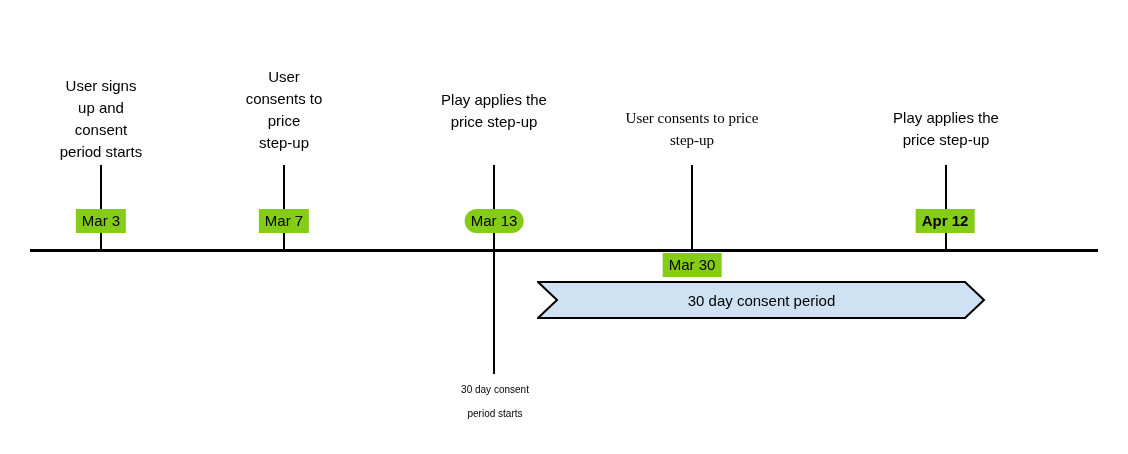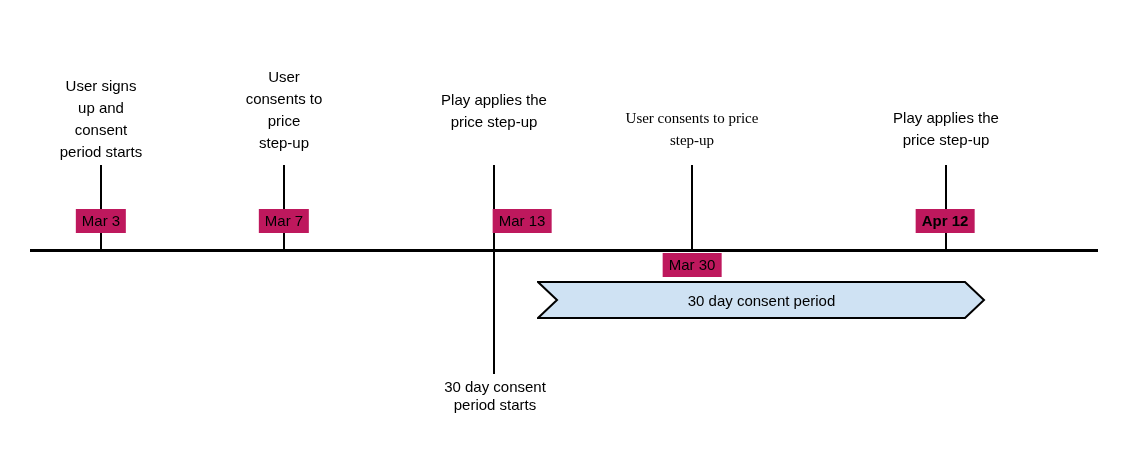--- a/index.html
+++ b/index.html
@@ -28,21 +28,21 @@
     position: absolute;
     font-size: 15px;
     line-height: 22px;
     text-align: center;
     white-space: pre-line;
   }
   .date-badge {
     position: absolute;
     top: 209px;
     transform: translateX(-50%);
-    background: #be185d;
+    background: #84cc16;
     font-size: 15px;
     line-height: 22px;
     padding: 1px 6px;
     white-space: nowrap;
   }
   .banner { position: absolute; }
   .banner svg { display: block; }
   .banner polygon {
     fill: #cfe2f3;
     stroke: #000000;
@@ -60,22 +60,22 @@
   .note-connector {
     position: absolute;
     left: 493px; top: 252px;
     width: 2px; height: 122px;
     background: #000000;
   }
   .note {
     position: absolute;
     left: 395px; top: 378px;
     width: 200px;
-    font-size: 15px;
-    line-height: 18px;
+    font-size: 10px;
+    line-height: 24px;
     text-align: center;
     white-space: pre-line;
   }
 </style>
 </head>
 <body>
 
 <div class="stage">
 
   <div class="evt-label" style="left:36px;  top:51px;  width:130px;margin-top:24px;">User signs
@@ -94,21 +94,21 @@
 price step-up</div>
 
   <div class="tick" style="left:100px;"></div>
   <div class="tick" style="left:283px;"></div>
   <div class="tick" style="left:493px;"></div>
   <div class="tick" style="left:691px;"></div>
   <div class="tick" style="left:945px;"></div>
 
   <div class="date-badge" style="left:101px;">Mar 3</div>
   <div class="date-badge" style="left:284px;">Mar 7</div>
-  <div class="date-badge" style="left:522px;">Mar 13</div>
+  <div class="date-badge" style="left:494px;border-radius:12px;">Mar 13</div>
   <div class="date-badge" style="left:692px;margin-top:44px;">Mar 30</div>
   <div class="date-badge" style="left:945px;font-weight:bold;">Apr 12</div>
 
   <div class="axis"></div>
 
 
   <div class="banner" style="left:537px; top:281px; width:449px; height:38px;">
     <svg width="449" height="38" viewBox="0 0 449 38">
       <polygon points="1,1 428,1 447,19 428,37 1,37 20,19"></polygon>
     </svg>

